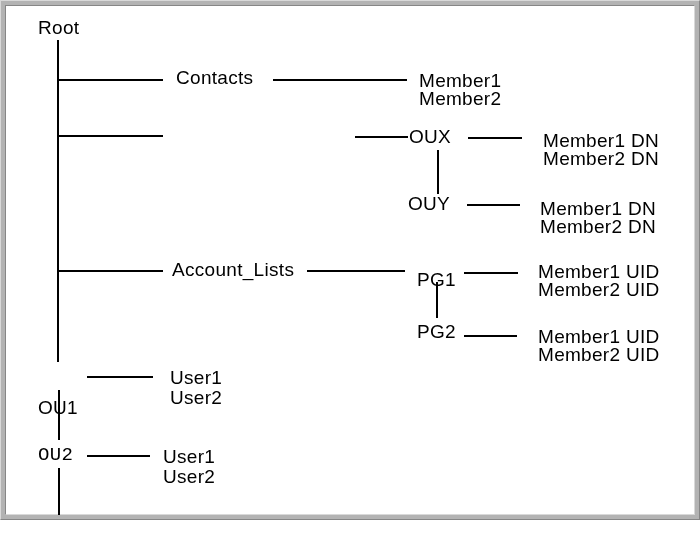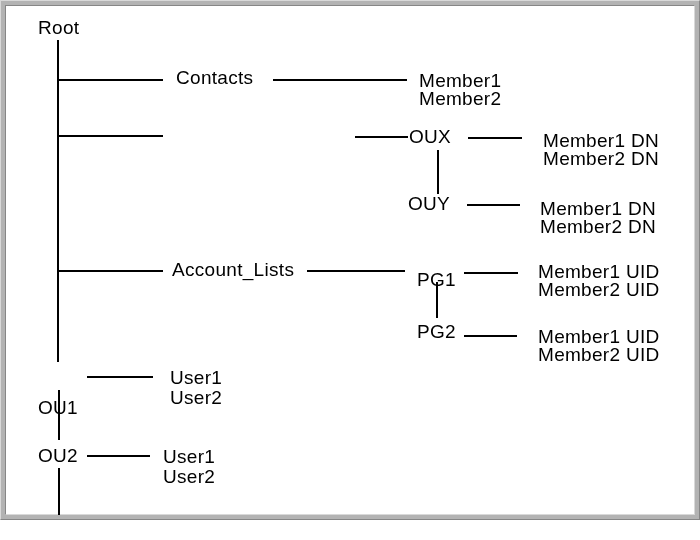--- a/index.html
+++ b/index.html
@@ -131,21 +131,21 @@
     </div>
 
     <div class="lbl" style="left:38px; top:366px;margin-top:32px;">OU1</div>
     <div class="hline" style="left:87px; top:376px; width:66px;"></div>
     <div class="memberlist wide" style="left:170px; top:368px;">
       <div>User1</div>
       <div>User2</div>
     </div>
     <div class="vline" style="left:58px; top:390px; height:50px;"></div>
 
-    <div class="lbl" style="left:38px; top:446px;">OU2</div>
+    <div class="lbl" style="left:38px; top:446px;font-family:Liberation Mono, monospace;">OU2</div>
     <div class="hline" style="left:87px; top:455px; width:63px;"></div>
     <div class="memberlist wide" style="left:163px; top:447px;">
       <div>User1</div>
       <div>User2</div>
     </div>
     <div class="vline" style="left:58px; top:468px; height:47px;"></div>
 
   </div>
 </div>
 

